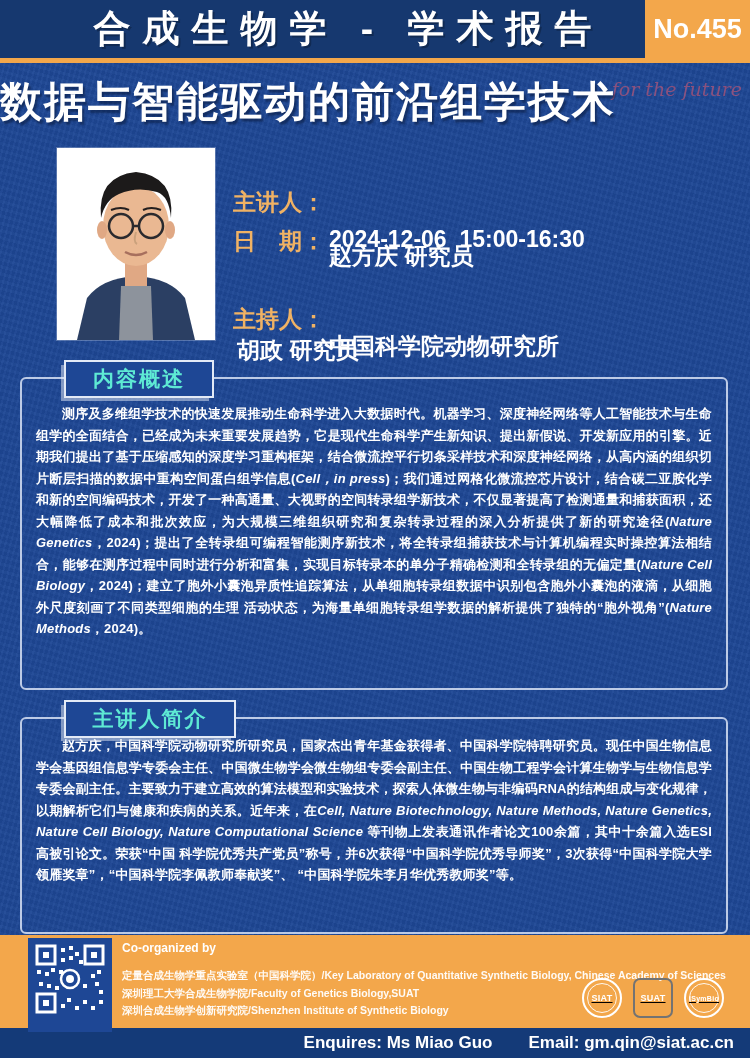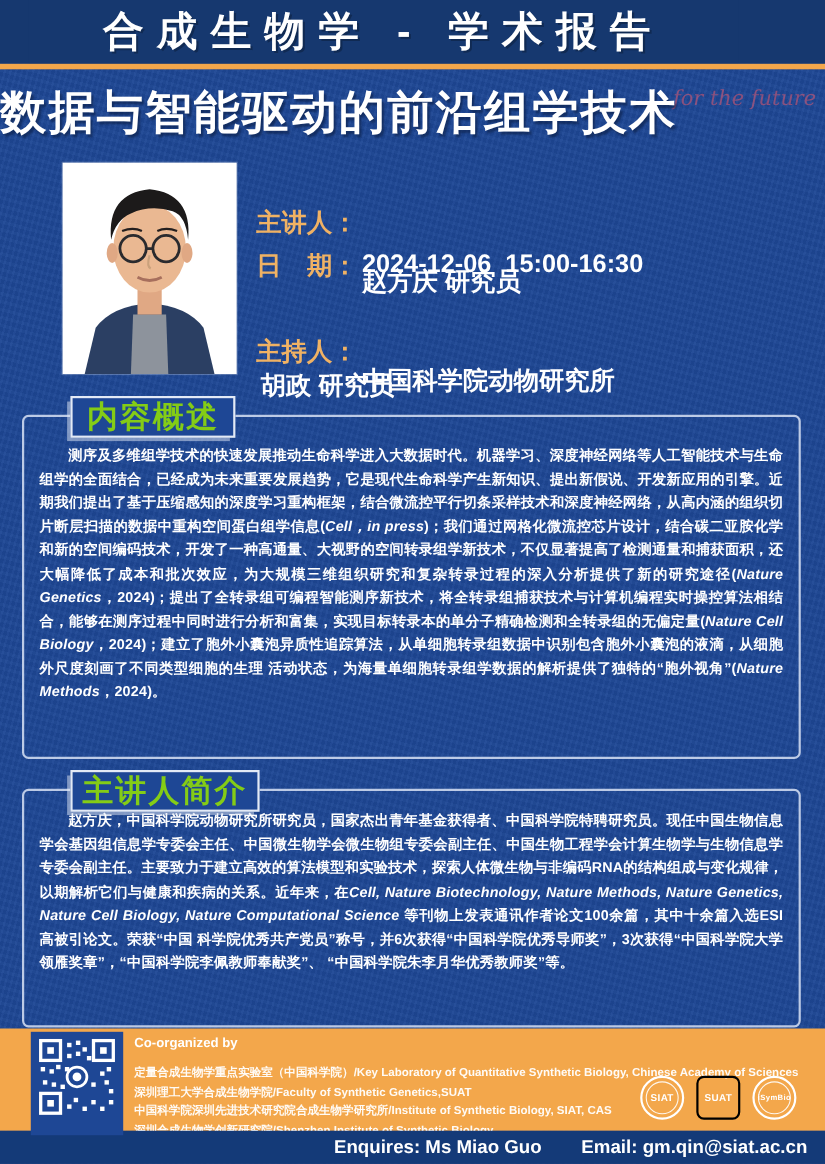--- a/index.html
+++ b/index.html
@@ -37,48 +37,51 @@
   
   .panel{position:absolute; left:20px; width:704px; border:2px solid rgba(216,226,244,.85); border-radius:6px; z-index:1;}
   .panel-overview{top:377px; height:309px;}
   .panel-bio{top:717px; height:213px;}
   .panel-text{color:#fff; font-size:13px; line-height:21.5px; font-weight:600; text-align:justify; text-indent:2em; letter-spacing:.2px;}
   .panel-overview .panel-text{padding:24px 14px 8px 14px;}
   .panel-bio .panel-text{padding:16px 14px 8px 14px;}
 
   .section-label{position:absolute; left:64px; height:34px; background:#1e4795; border:2px solid #e3eaf6; box-shadow:-4px 4px 0 -1px rgba(227,234,246,.5);
     display:flex; align-items:center; justify-content:center; z-index:3;}
-  .section-label span{color:#84cc16; font-size:28px; font-weight:800; letter-spacing:2px;}
+  .section-label span{color:#5eead4; font-size:21px; font-weight:800; letter-spacing:2px;}
   .label-overview{top:360px; width:146px;}
   .label-bio{top:700px; width:168px;}
 
   
   .footer{top:935px; left:0; width:750px; height:93px; background:#f3a74b;}
   .qr-tile{top:938px; left:28px; width:84px; height:94px; background:#1e4795; z-index:3; display:flex; align-items:flex-start; justify-content:center; padding-top:6px; box-sizing:border-box;}
   .foot-text{top:941px; left:122px; width:470px; z-index:2; color:#fff;}
   .coorg{font-size:12px; font-weight:800; margin-bottom:12px;}
   .org-line{font-size:10.5px; font-weight:700; line-height:17.5px; color:rgba(255,255,255,.95); white-space:nowrap;}
-  .logos{top:978px; right:26px; display:flex; gap:11px; z-index:3; align-items:center;}
+  .logos{top:978px; right:26px; display:flex; gap:11px; z-index:3; align-items:center;text-decoration:underline;}
   .logo-circle{width:40px; height:40px; border:2px solid #fff; border-radius:50%; box-sizing:border-box; display:flex; align-items:center; justify-content:center; position:relative;}
   .logo-circle::after{content:""; position:absolute; inset:3px; border:1px solid rgba(255,255,255,.9); border-radius:50%;}
-  .logo-square{width:40px; height:40px; border:2px solid #000000; border-radius:7px; box-sizing:border-box; display:flex; align-items:center; justify-content:center;}
+  .logo-square{width:40px; height:40px; border:2px solid #737373; border-radius:7px; box-sizing:border-box; display:flex; align-items:center; justify-content:center;}
   .logo-txt{color:#fff; font-weight:800; font-size:9px; letter-spacing:.3px; z-index:1;}
   .logo-txt.small{font-size:7px;}
 
   .bottombar{top:1028px; left:0; width:750px; height:30px; background:#143a78; display:flex; align-items:center; justify-content:flex-end; gap:36px; padding-right:16px; box-sizing:border-box; z-index:2;}
   .bottombar div{color:#fff; font-size:17px; font-weight:700;}
 </style>
 </head>
 <body>
 
 <div class="poster">
 
   <div class="layer hdr-bg"></div>
   <div class="layer topbar">
     <div class="topbar-title">合成生物学 - 学术报告</div>
+  </div>
+  <div class="layer no-box">
+    <span>No.455</span>
   </div>
   <div class="layer hdr-underline"></div>
 
   <div class="layer watermark">for the future</div>
   <div class="layer main-title">数据与智能驱动的前沿组学技术</div>
 
   <div class="layer photo">
     <svg width="158" height="192" viewBox="0 0 158 192">
       <rect x="0" y="0" width="158" height="192" fill="#ffffff"></rect>
 
@@ -173,22 +176,21 @@
           <rect x="64" y="56" width="4" height="4"></rect>
         <circle cx="35" cy="35" r="9" fill="none" stroke="#fff" stroke-width="2.5"></circle>
         <circle cx="35" cy="35" r="4"></circle>
       </g>
     </svg>
   </div>
 
   <div class="layer foot-text">
     <div class="coorg">Co-organized by</div>
     <div class="org-line">定量合成生物学重点实验室（中国科学院）/Key Laboratory of Quantitative Synthetic Biology, Chinese Academy of Sciences</div>
-    <div class="org-line">深圳理工大学合成生物学院/Faculty of Synthetic Genetics,SUAT</div>
-    <div class="org-line">中国科学院深圳先进技术研究院合成生物学研究所/Institute of Synthetic Biology, SIAT, CAS</div>
+    <div class="org-line">深圳理工大学合成生物学院/Faculty of Genetics Biology,SUAT</div>
     <div class="org-line">深圳合成生物学创新研究院/Shenzhen Institute of Synthetic Biology</div>
   </div>
 
   <div class="layer logos">
     <div class="logo-circle">
       <span class="logo-txt">SIAT</span>
     </div>
     <div class="logo-square">
       <span class="logo-txt">SUAT</span>
     </div>

